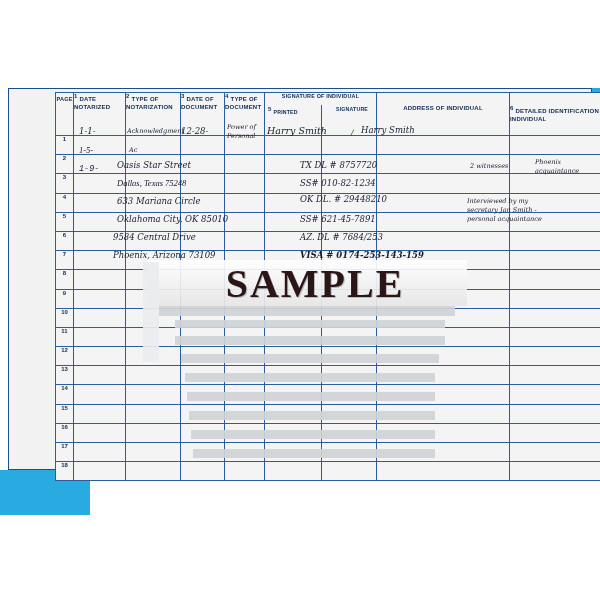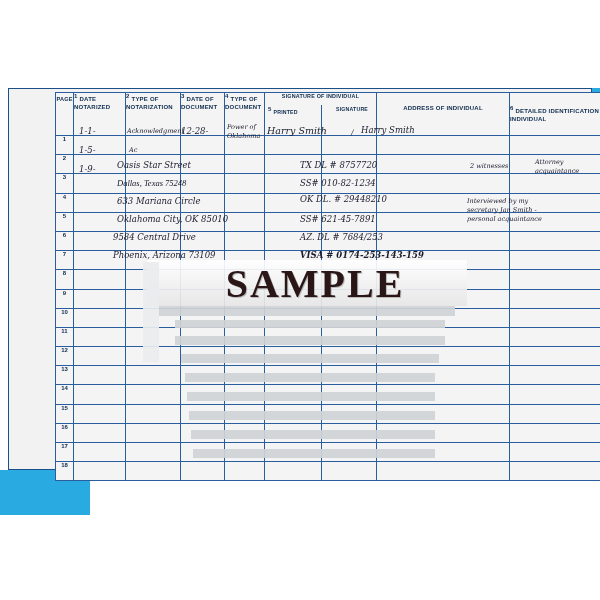--- a/index.html
+++ b/index.html
@@ -458,51 +458,51 @@
         <span class="left">17</span>
         <span class="right">18</span>
       </td>
 
     </tr>
   </tbody>
     </table>
 
   <div>
     <span class="hand s10" style="left:24px;top:34px;">1-1-</span>
-    <span class="hand s10" style="left:24px;top:53px;">1-5-</span>
-    <span class="hand s10" style="left:24px;top:72px;">1-9-</span>
+    <span class="hand s10" style="left:24px;top:53px;font-family:Liberation Serif, serif;">1-5-</span>
+    <span class="hand s10" style="left:24px;top:72px;font-family:Liberation Mono, monospace;">1-9-</span>
 
     <span class="hand s8" style="left:72px;top:35px;">Acknowledgment</span>
     <span class="hand s8" style="left:74px;top:54px;">Ac</span>
 
     <span class="hand s10" style="left:126px;top:34px;">12-28-</span>
 
     <span class="hand s8" style="left:172px;top:31px;">Power of</span>
-    <span class="hand s8" style="left:172px;top:40px;">Oklahoma</span>
+    <span class="hand s8" style="left:172px;top:40px;">Personal</span>
 
     <span class="hand s11" style="left:212px;top:33px;">Harry Smith</span>
     <span class="hand s9" style="left:296px;top:36px;">/</span>
     <span class="hand s10" style="left:306px;top:33px;">Harry Smith</span>
 
     <span class="hand s10" style="left:62px;top:68px;">Oasis Star Street</span>
     <span class="hand s10" style="left:62px;top:86px;font-family:Liberation Serif, serif;">Dallas, Texas  75248</span>
     <span class="hand s10" style="left:62px;top:104px;">633 Mariana Circle</span>
     <span class="hand s10" style="left:62px;top:122px;text-align:right;">Oklahoma City, OK  85010</span>
     <span class="hand s10" style="left:58px;top:140px;">9584 Central Drive</span>
     <span class="hand s10" style="left:58px;top:158px;">Phoenix, Arizona  73109</span>
 
     <span class="hand s10" style="left:245px;top:68px;">TX DL # 8757720</span>
     <span class="hand s10" style="left:245px;top:86px;">SS# 010-82-1234</span>
     <span class="hand s10" style="left:245px;top:102px;">OK DL. # 29448210</span>
     <span class="hand s10" style="left:245px;top:122px;">SS#  621-45-7891</span>
     <span class="hand s10" style="left:245px;top:140px;">AZ. DL # 7684/253</span>
     <span class="hand s10" style="left:245px;top:158px;font-weight:bold;">VISA # 0174-253-143-159</span>
 
     <span class="hand s8" style="left:415px;top:70px;">2 witnesses</span>
-    <span class="hand s8" style="left:480px;top:66px;">Attorney</span>
+    <span class="hand s8" style="left:480px;top:66px;">Phoenix</span>
     <span class="hand s8" style="left:480px;top:75px;">acquaintance</span>
     <span class="hand s8" style="left:412px;top:105px;">Interviewed by my</span>
     <span class="hand s8" style="left:412px;top:114px;">secretary  Jan Smith -</span>
     <span class="hand s8" style="left:412px;top:123px;">personal acquaintance</span>
   </div>
 
   <div>
     <div class="smear" style="left:92px;top:168px;width:320px;height:46px;background:linear-gradient(#ffffff,#e6e6e6);"></div>
     <div class="smear" style="left:104px;top:214px;width:296px;height:10px;"></div>
     <div class="smear" style="left:120px;top:228px;width:270px;height:8px;"></div>

